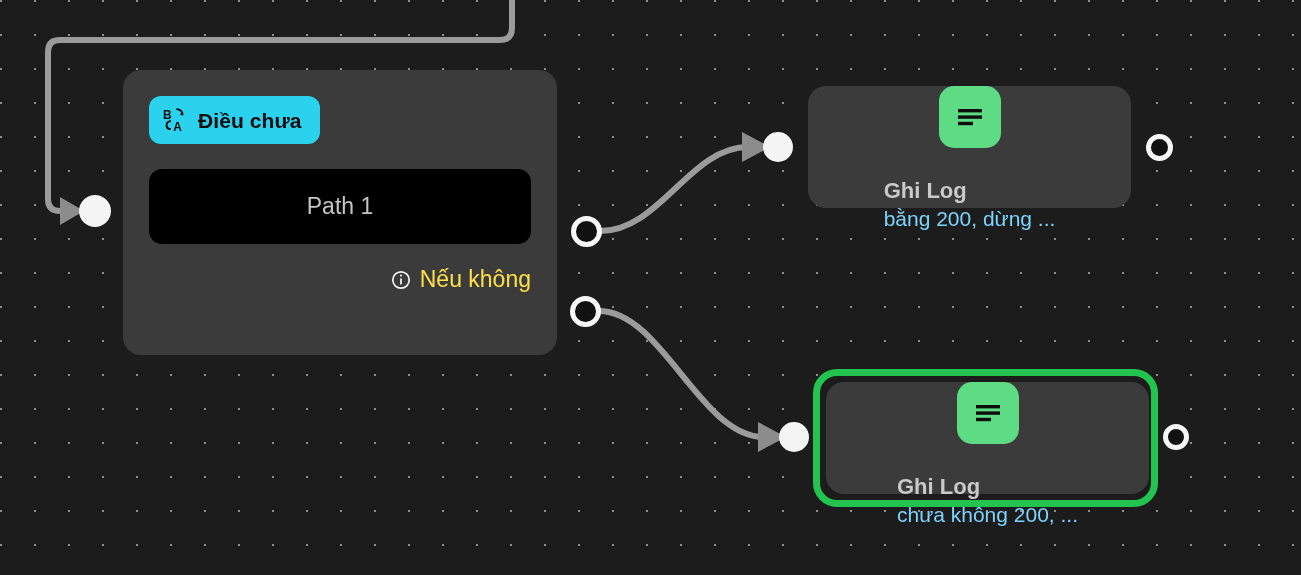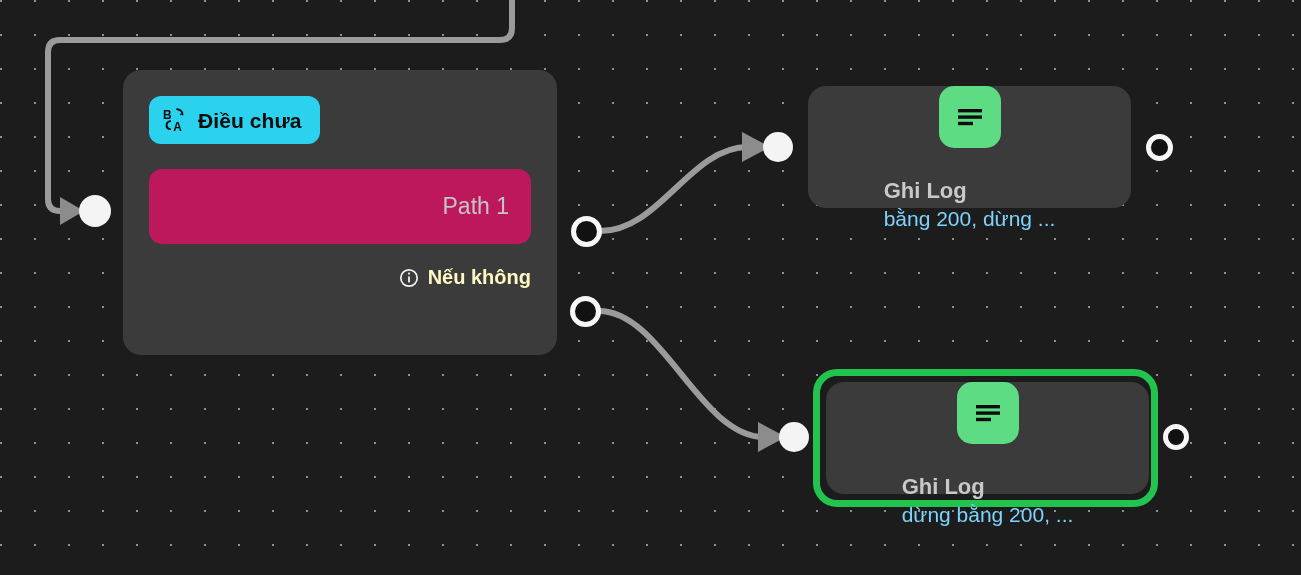--- a/index.html
+++ b/index.html
@@ -90,46 +90,46 @@
     font-size: 21px;
     font-weight: 700;
     letter-spacing: .1px;
     line-height: 1;
   }
   .cond-chip .glyph { display: block; width: 26px; height: 26px; }
 
   .path-field {
     margin-top: 25px;
     height: 75px;
-    background: #be185d;
+    background: #000000;
     border-radius: 13px;
     display: flex;
     align-items: center;
-    justify-content: flex-end;
+    justify-content: center;
     padding: 0 22px;
     box-sizing: border-box;
   }
   .path-field-label {
     color: #c5c5c5;
     font-size: 23px;
     font-weight: 400;
   }
 
   .else-row {
     margin-top: 22px;
     display: flex;
     align-items: center;
     justify-content: flex-end;
     gap: 9px;
   }
   .else-row .info-icon { display: block; width: 20px; height: 20px; }
   .else-label {
-    color: #fef9c3;
-    font-size: 20px;
-    font-weight: 700;
+    color: #fde047;
+    font-size: 23px;
+    font-weight: 400;
   }
 
   
   .node-log {
     display: flex;
     align-items: center;
     gap: 30px;
     padding: 0 26px;
     flex-direction: column;
   }
@@ -257,19 +257,19 @@
   <div class="node node-log" id="node-log-2">
     <span class="log-icon">
       <svg viewBox="0 0 34 34" width="34" height="34" aria-hidden="true">
         <rect x="5" y="9" width="24" height="3.4" rx="0" fill="#0d0d0d"></rect>
         <rect x="5" y="15.4" width="24" height="3.4" rx="0" fill="#0d0d0d"></rect>
         <rect x="5" y="21.8" width="15" height="3.4" rx="0" fill="#0d0d0d"></rect>
       </svg>
     </span>
     <span class="log-text">
       <span class="log-title">Ghi Log</span>
-      <span class="log-sub">dừng bằng 200, ...</span>
+      <span class="log-sub">chưa không 200, ...</span>
     </span>
   </div>
   <div class="handle in" style="left:779px; top:422px; width:30px; height:30px;"></div>
   <div class="handle out" style="left:1163px; top:424px; width:26px; height:26px;"></div>
 
 </div>
 
 </body></html>

